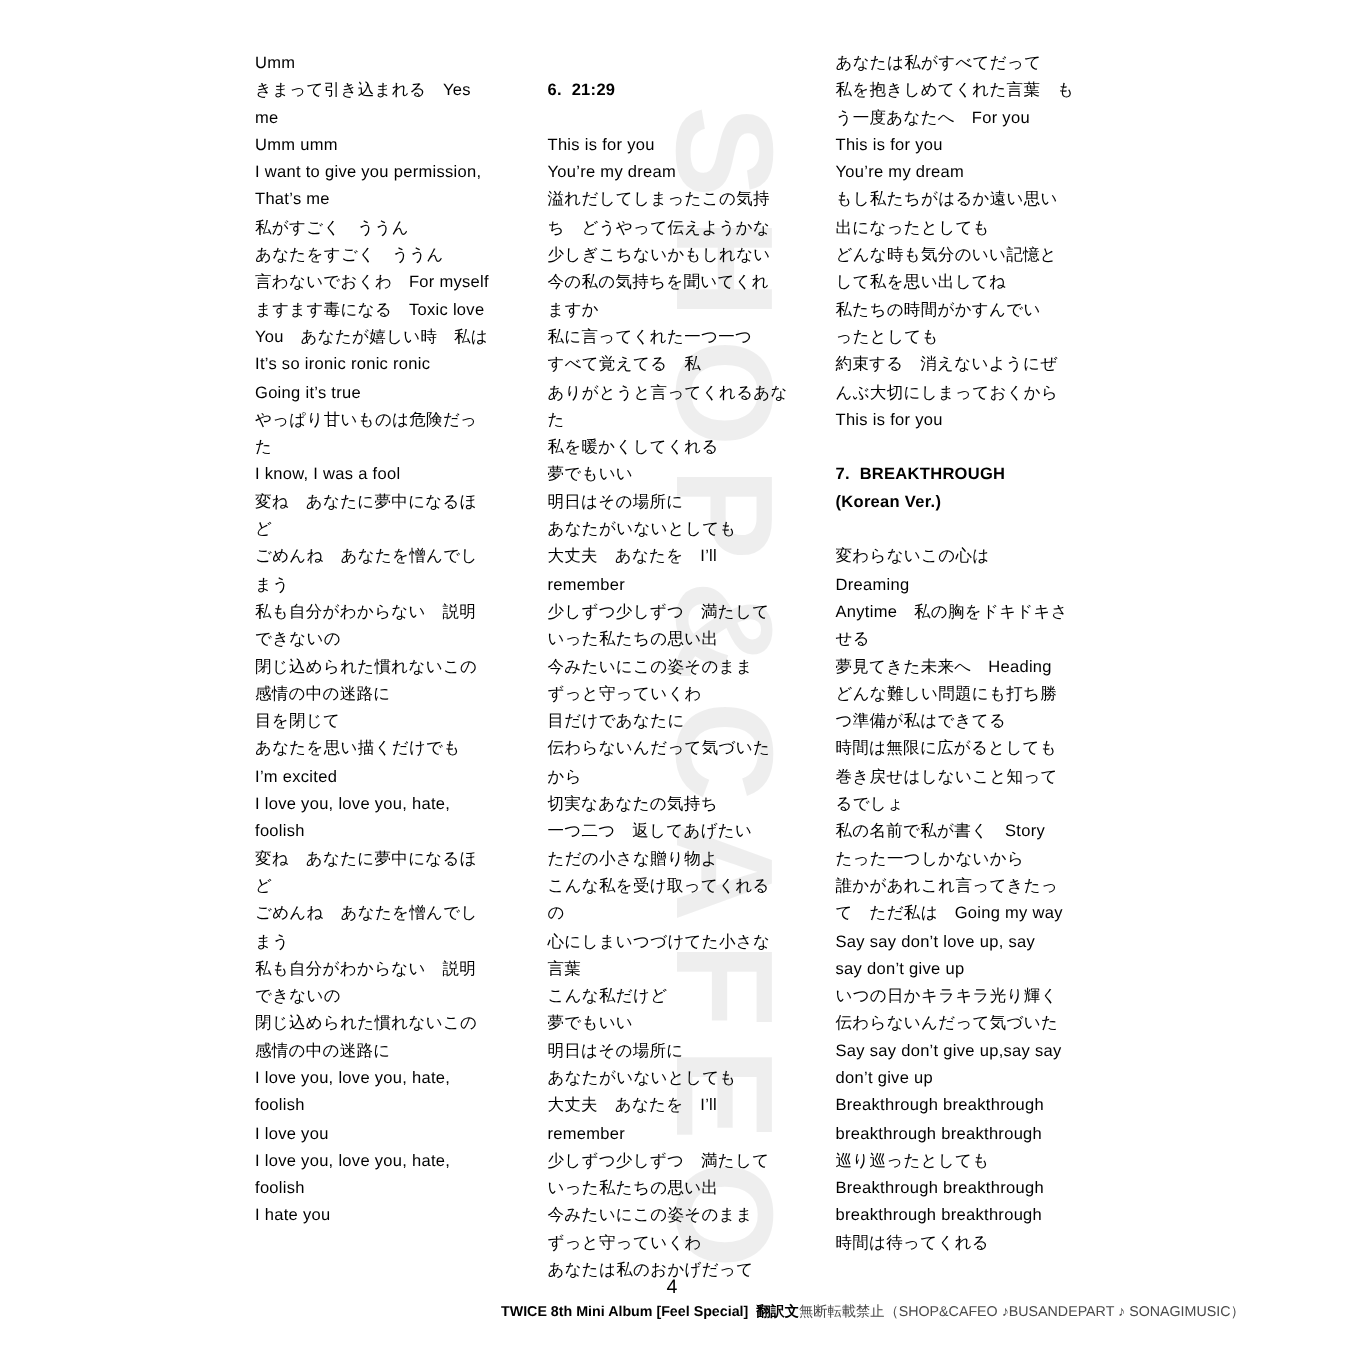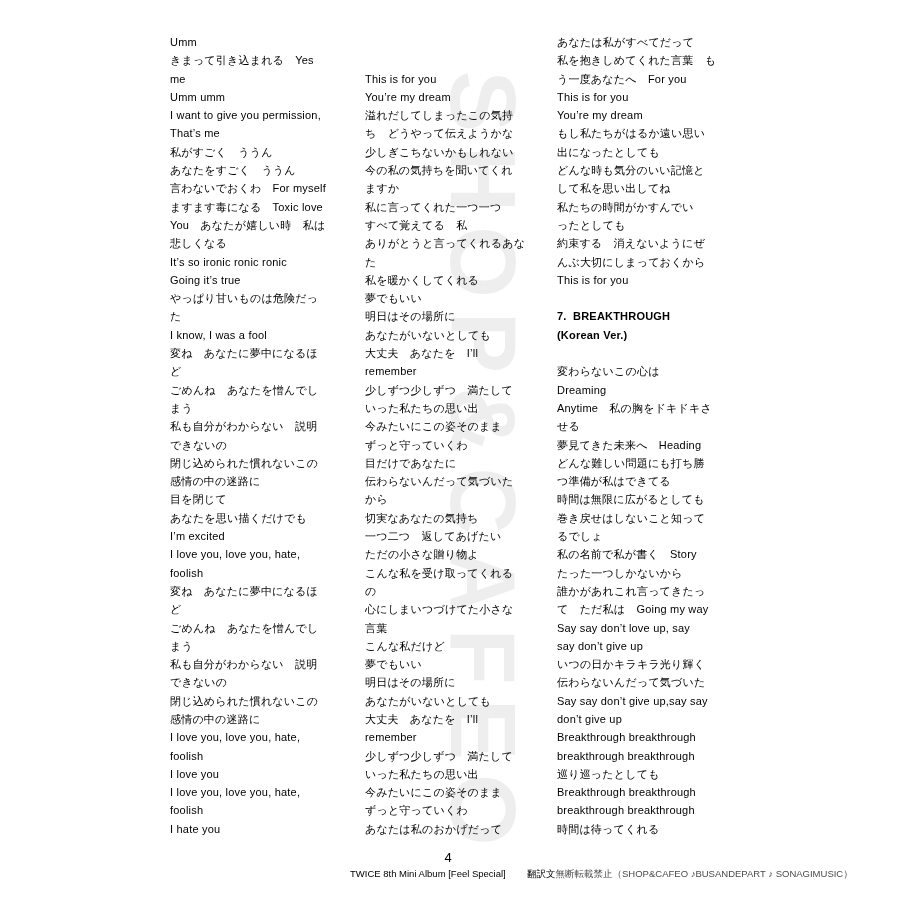--- a/index.html
+++ b/index.html
@@ -42,41 +42,40 @@
     top:850px;left:0;width:896px;
     text-align:center;
     font-size:13px;
   }
   .footer{
     position:absolute;
     top:868px;left:334px;
     font-size:9.5px;
     white-space:pre;
   }
-  .footer .b{font-weight:normal;margin-left:16px;}
+  .footer .b{font-weight:bold;}
   .footer .gray{color:#4a4a4a;}
 </style>
 </head>
 <body>
 
 <div class="watermark">SHOP&amp;CAFEO</div>
 
 <div class="col col-1">
     <div class="line">Umm</div>
     <div class="line">きまって引き込まれる　Yes</div>
     <div class="line">me</div>
     <div class="line">Umm umm</div>
     <div class="line">I want to give you permission,</div>
     <div class="line">That’s me</div>
     <div class="line">私がすごく　ううん</div>
     <div class="line">あなたをすごく　ううん</div>
     <div class="line">言わないでおくわ　For myself</div>
     <div class="line">ますます毒になる　Toxic love</div>
     <div class="line">You　あなたが嬉しい時　私は</div>
-    <div class="line">悲しくなる</div>
     <div class="line">It’s so ironic ronic ronic</div>
     <div class="line">Going it’s true</div>
     <div class="line">やっぱり甘いものは危険だっ</div>
     <div class="line">た</div>
     <div class="line">I know, I was a fool</div>
     <div class="line">変ね　あなたに夢中になるほ</div>
     <div class="line">ど</div>
     <div class="line">ごめんね　あなたを憎んでし</div>
     <div class="line">まう</div>
     <div class="line">私も自分がわからない　説明</div>
@@ -98,20 +97,21 @@
     <div class="line">感情の中の迷路に</div>
     <div class="line">I love you, love you, hate,</div>
     <div class="line">foolish</div>
     <div class="line">I love you</div>
     <div class="line">I love you, love you, hate,</div>
     <div class="line">foolish</div>
     <div class="line">I hate you</div>
   </div>
 <div class="col col-2">
     <div class="line">&nbsp;</div>
+    <div class="line bold">6.  21:29</div>
     <div class="line">&nbsp;</div>
     <div class="line">This is for you</div>
     <div class="line">You’re my dream</div>
     <div class="line">溢れだしてしまったこの気持</div>
     <div class="line">ち　どうやって伝えようかな</div>
     <div class="line">少しぎこちないかもしれない</div>
     <div class="line">今の私の気持ちを聞いてくれ</div>
     <div class="line">ますか</div>
     <div class="line">私に言ってくれた一つ一つ</div>
     <div class="line">すべて覚えてる　私</div>

